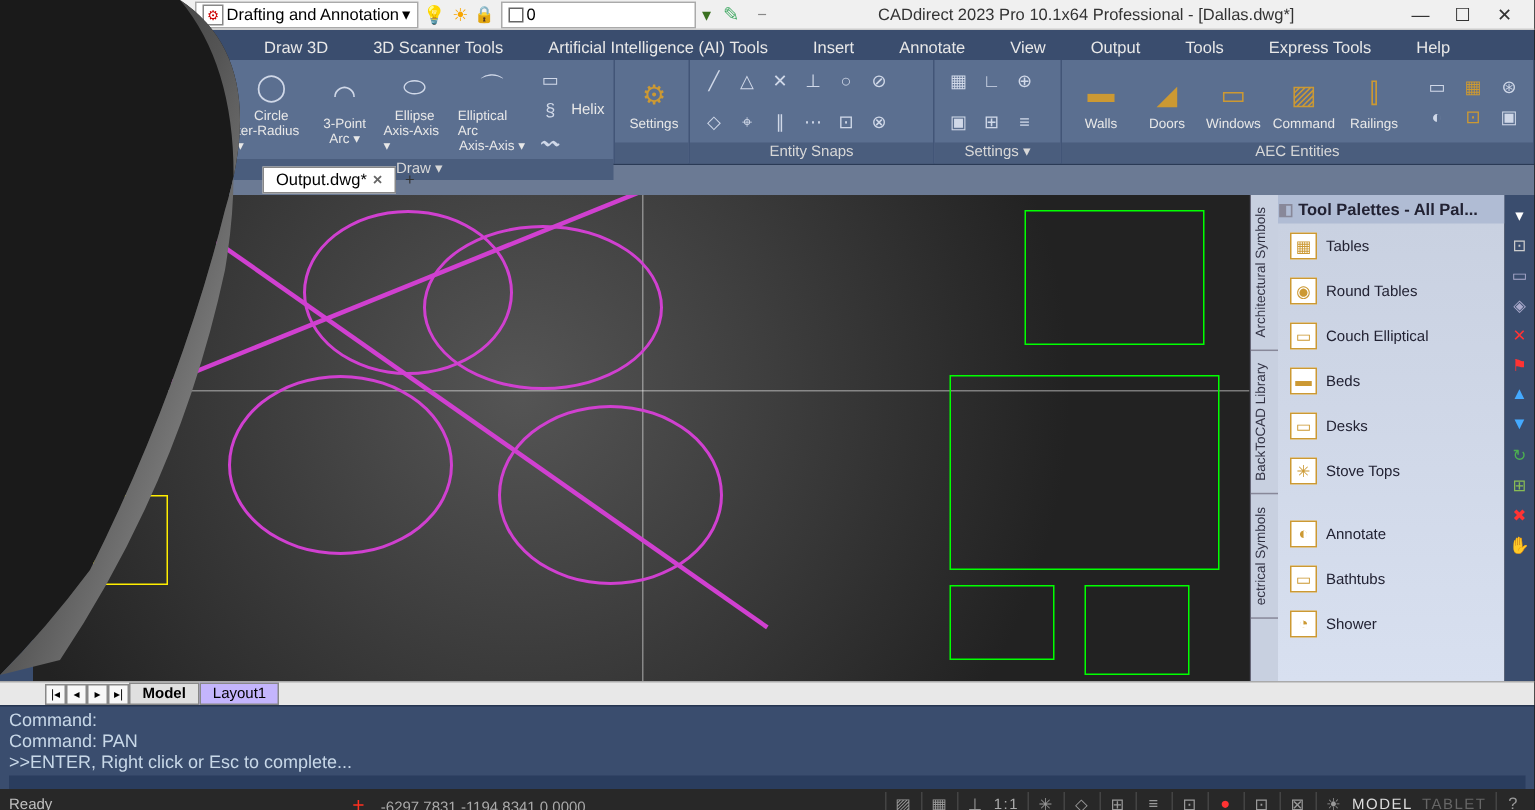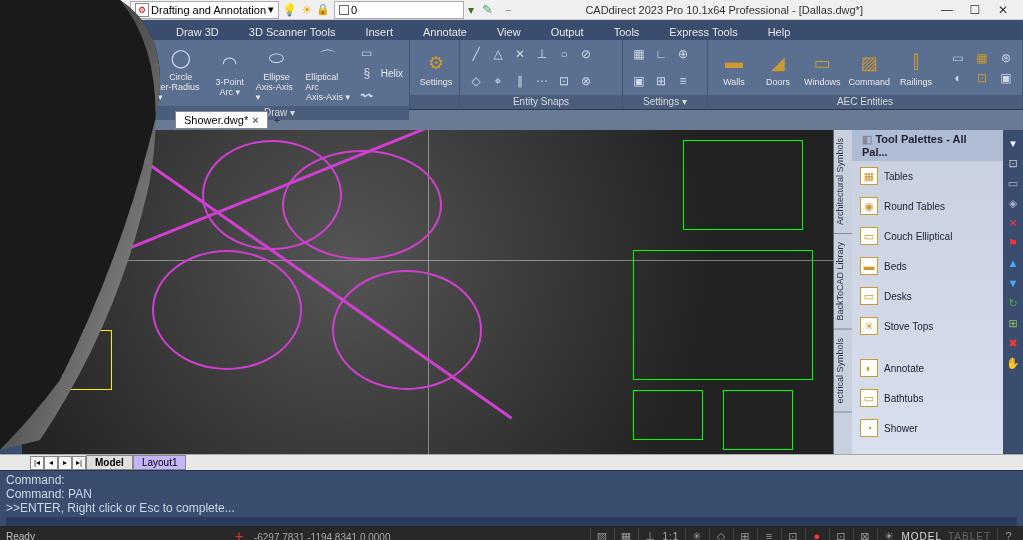--- a/index.html
+++ b/index.html
@@ -45,21 +45,21 @@
 .crosshair-v { position: absolute; left: 50%; top: 0; bottom: 0; width: 1px; background: rgba(255,255,255,0.4); }
 .crosshair-h { position: absolute; top: 40%; left: 0; right: 0; height: 1px; background: rgba(255,255,255,0.4); }
 .highway { position: absolute; border: 2px solid #d040d0; border-radius: 50%; background: transparent; }
 .building { position: absolute; border: 1.5px solid #00ff00; }
 
 
 .palette { width: 170px; background: linear-gradient(to bottom, #c8d0e0, #d8e0f0); border-left: 1px solid #667; display: flex; }
 .palette-vtabs { width: 18px; background: #c8d0e0; display: flex; flex-direction: column; }
 .vtab { writing-mode: vertical-rl; transform: rotate(180deg); font-size: 9px; padding: 8px 1px; border-top: 1px solid #889; color: #334; cursor: pointer; text-align: center; }
 .palette-main { flex: 1; display: flex; flex-direction: column; }
-.palette-title { background: #b0bcd4; font-size: 11px; font-weight: bold; padding: 3px 10px; color: #223; }
+.palette-title { background: #b0bcd4; font-size: 11px; font-weight: bold; padding: 3px 0; color: #223; }
 .palette-item { display: flex; align-items: center; gap: 6px; padding: 6px 8px; font-size: 10px; color: #223; cursor: pointer; }
 .palette-icon { width: 18px; height: 18px; border: 1px solid #cc9933; background: #fff; display: flex; align-items: center; justify-content: center; font-size: 11px; color: #cc9933; }
 .rstrip { width: 20px; background: #3a4d6e; display: flex; flex-direction: column; gap: 6px; padding-top: 6px; align-items: center; }
 .rsi { width: 14px; height: 14px; font-size: 11px; display: flex; align-items: center; justify-content: center; }
 
 
 .layouttabs { height: 16px; background: #e8e8e8; display: flex; align-items: center; font-size: 10px; padding-left: 30px; border-top: 1px solid #aaa; }
 .navbtn { width: 14px; height: 14px; border: 1px solid #888; background: #f8f8f8; text-align: center; line-height: 12px; font-size: 8px; cursor: pointer; }
 .ltab { padding: 1px 8px; border: 1px solid #888; background: #c4b5fd; cursor: pointer; }
 .ltab.active { background: #e0e0e0; font-weight: bold; }
@@ -108,20 +108,21 @@
   <div class="titlebar-right">
     <span class="winbtn">—</span>
     <span class="winbtn">☐</span>
     <span class="winbtn">✕</span>
   </div>
 </div>
 
 <div class="menubar">
   <span class="menuitem">Draw 3D</span>
   <span class="menuitem">3D Scanner Tools</span>
+  <span class="menuitem">Artificial Intelligence (AI) Tools</span>
   <span class="menuitem">Insert</span>
   <span class="menuitem">Annotate</span>
   <span class="menuitem">View</span>
   <span class="menuitem">Output</span>
   <span class="menuitem">Tools</span>
   <span class="menuitem">Express Tools</span>
   <span class="menuitem">Help</span>
 </div>
 
 <div class="ribbon">
@@ -237,21 +238,21 @@
         <span class="smallbtn">⊛</span>
         <span class="smallbtn">▣</span>
       </div>
     </div>
     <div class="rgroup-label">AEC Entities</div>
   </div>
 </div>
 
 <div class="doctabs">
   <div class="doctab">
-    <span>Shower.dwg*</span>
+    <span>Output.dwg*</span>
     <span class="doctab-close">×</span>
   </div>
   <span class="doctab-add">+</span>
 </div>
 
 <div class="main">
   <div class="leftbar">
     <span class="lefticon">▸</span>
     <span class="lefticon">◈</span>
     <span class="lefticon">⊡</span>

